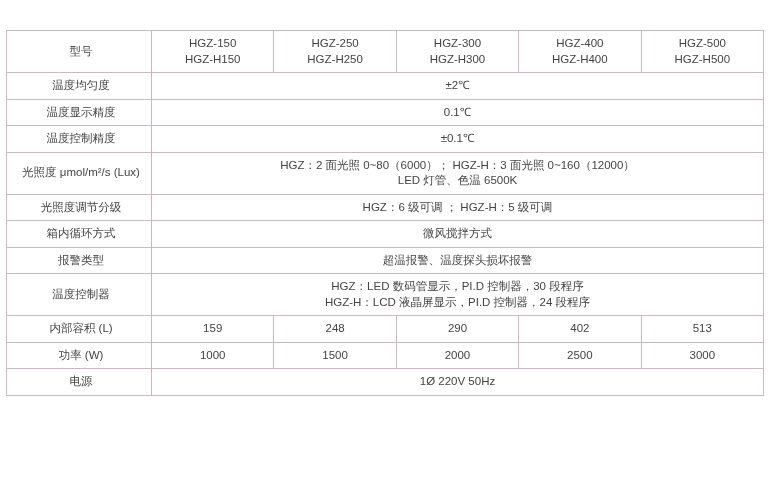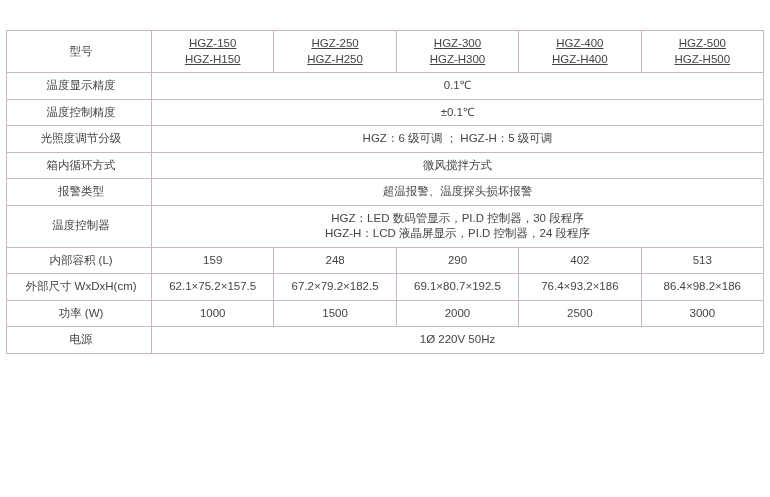--- a/index.html
+++ b/index.html
@@ -47,21 +47,20 @@
     font-size: 12.5px;
     padding-top: 7px;
     padding-bottom: 7px;
   }
   thead .rowhead {
     font-weight: bold;
   }
   .model-line {
     display: block;
     white-space: nowrap;
-    text-decoration: underline;
   }
   .lux-cell span {
     display: block;
   }
 </style>
 </head>
 <body>
 
 <div class="wrap">
   <table class="spec">
@@ -86,32 +85,43 @@
         </th>
         <th>
           <span class="model-line">HGZ-500</span>
           <span class="model-line">HGZ-H500</span>
         </th>
       </tr>
     </thead>
     <tbody>
 
 
+      <tr>
+        <td class="rowhead">温度均匀度</td>
+        <td colspan="5">±2℃</td>
+      </tr>
 
 
       <tr>
         <td class="rowhead">温度显示精度</td>
         <td colspan="5">0.1℃</td>
       </tr>
 
       <tr>
         <td class="rowhead">温度控制精度</td>
         <td colspan="5">±0.1℃</td>
       </tr>
 
+      <tr>
+        <td class="rowhead">光照度 μmol/m²/s (Lux)</td>
+        <td colspan="5" class="lux-cell">
+          <span>HGZ：2 面光照 0~80（6000）；    HGZ-H：3 面光照 0~160（12000）</span>
+          <span>LED 灯管、色温 6500K</span>
+        </td>
+      </tr>
 
       <tr>
         <td class="rowhead">光照度调节分级</td>
         <td colspan="5">HGZ：6 级可调 ；    HGZ-H：5 级可调</td>
       </tr>
 
       <tr>
         <td class="rowhead">箱内循环方式</td>
         <td colspan="5">微风搅拌方式</td>
       </tr>
@@ -132,28 +142,20 @@
 
       <tr>
         <td class="rowhead">内部容积 (L)</td>
         <td>159</td>
         <td>248</td>
         <td>290</td>
         <td>402</td>
         <td>513</td>
       </tr>
 
-      <tr>
-        <td class="rowhead">外部尺寸 WxDxH(cm)</td>
-        <td>62.1×75.2×157.5</td>
-        <td>67.2×79.2×182.5</td>
-        <td>69.1×80.7×192.5</td>
-        <td>76.4×93.2×186</td>
-        <td>86.4×98.2×186</td>
-      </tr>
 
 
       <tr>
         <td class="rowhead">功率 (W)</td>
         <td>1000</td>
         <td>1500</td>
         <td>2000</td>
         <td>2500</td>
         <td>3000</td>
       </tr>

